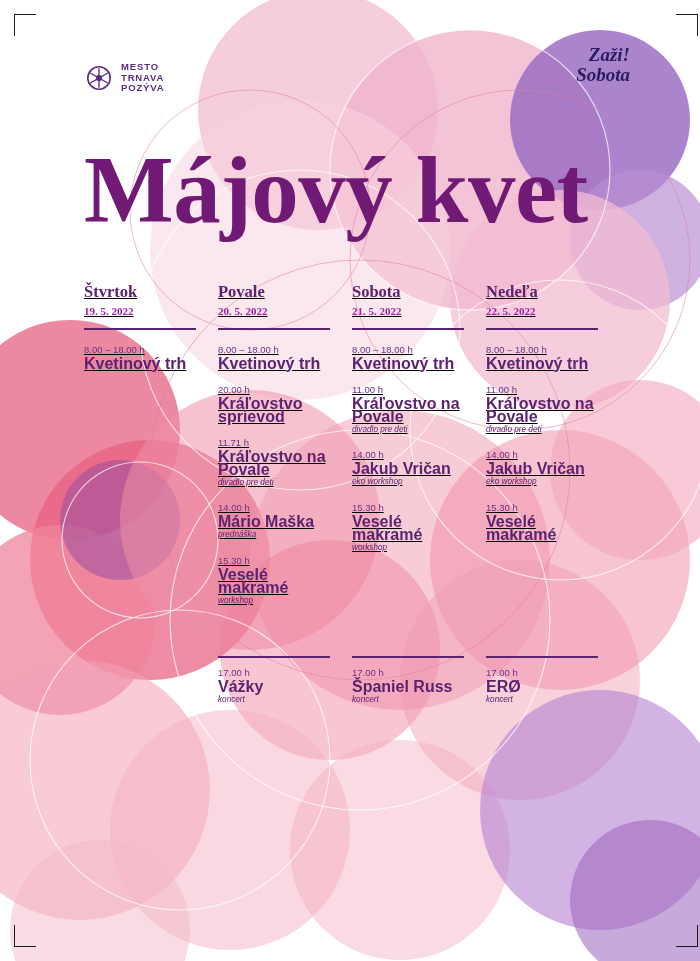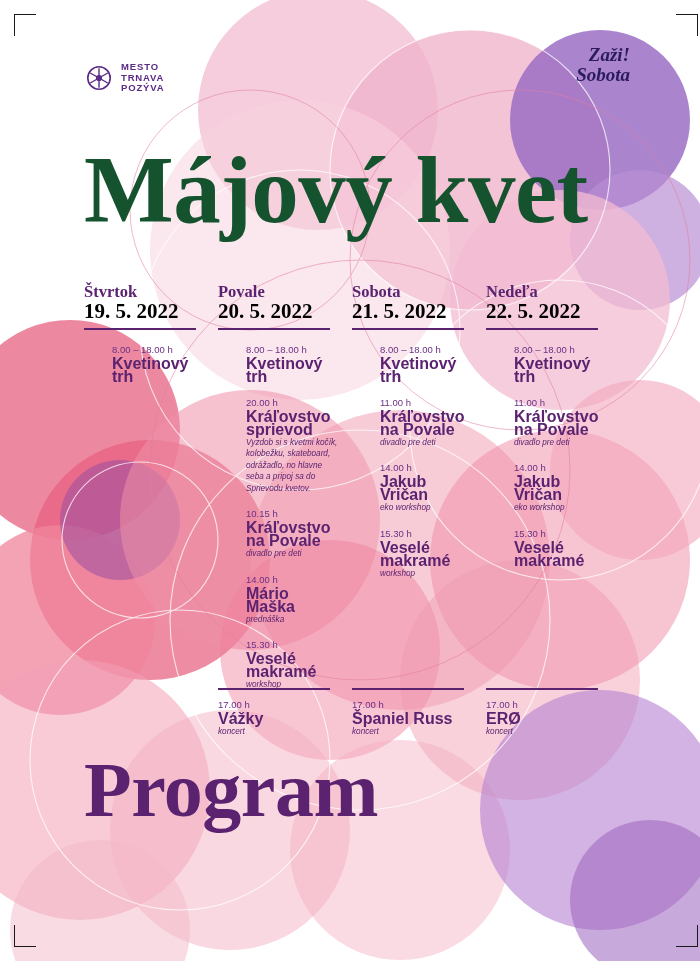--- a/index.html
+++ b/index.html
@@ -79,21 +79,21 @@
 
   .title {
     position: absolute;
     left: 84px; top: 140px;
     width: 560px;
     font-family: "Liberation Serif", serif;
     font-weight: 700;
     font-size: 95px;
     line-height: 100px;
     letter-spacing: -0.5px;
-    color: #14532d;
+    color: #701a75;
     white-space: nowrap;
   }
 
   .bigword {
     position: absolute;
     left: 84px; top: 748px;
     font-family: "Liberation Serif", serif;
     font-weight: 700;
     font-size: 78px;
     line-height: 84px;
@@ -102,44 +102,44 @@
   }
 
   
   .columns {
     position: absolute;
     left: 84px; top: 282px;
     width: 536px;
     display: flex;
     gap: 0;
   }
-  .col { width: 134px; padding-right: 12px; box-sizing: border-box; }
+  .col { width: 134px; padding-right: 12px; box-sizing: border-box; text-decoration: underline; }
 
   .col-day {
     font-family: "Liberation Serif", serif;
     font-weight: 700;
     font-size: 16.5px;
     line-height: 19px;
     color: #5b2270;
   }
   .col-date {
     font-family: "Liberation Serif", serif;
     font-weight: 700;
-    font-size: 21px;
+    font-size: 11px;
     line-height: 19px;
-    color: #000000;
+    color: #a21caf;
     margin-top: 1px;
   }
   .col-rule {
     height: 1.5px;
     background: #5b2270;
     margin-top: 7px;
     width: 112px;
   }
-  .events { margin-top: 14px; margin-left: 28px; }
+  .events { margin-top: 14px; }
   .event { margin-bottom: 14px; }
   .ev-time {
     font-size: 9.5px;
     line-height: 12px;
     color: #6b2f86;
     font-weight: 400;
   }
   .ev-title {
     font-size: 16px;
     line-height: 13px;
@@ -150,21 +150,21 @@
   .ev-desc {
     font-size: 8.2px;
     line-height: 11.5px;
     color: #5b2270;
     font-style: italic;
     margin-top: 1px;
   }
   
   .concert-wrap {
     position: absolute;
-    left: 84px; top: 688px;
+    left: 84px; top: 656px;
     width: 536px;
     display: flex;
     align-items: center;
   }
   .concert-col { width: 134px; padding-right: 12px; box-sizing: border-box; }
   .concert-rule {
     height: 1.5px;
     background: #5b2270;
     width: 112px;
     margin-bottom: 9px;
@@ -276,24 +276,23 @@
           <div class="col-date">20. 5. 2022</div>
           <div class="col-rule"></div>
           <div class="events">
             <div class="event">
               <div class="ev-time">8.00 – 18.00 h</div>
               <div class="ev-title">Kvetinový trh</div>
             </div>
             <div class="event">
               <div class="ev-time">20.00 h</div>
               <div class="ev-title">Kráľovstvo sprievod</div>
-              <div class="ev-desc">Vyzdob si s kvetmi kočík, kolobežku, skateboard, odrážadlo, no hlavne seba a pripoj sa do Sprievodu kvetov.</div>
-            </div>
-            <div class="event">
-              <div class="ev-time">10.15 h</div>
+            </div>
+            <div class="event">
+              <div class="ev-time">11.71 h</div>
               <div class="ev-title">Kráľovstvo na Povale</div>
               <div class="ev-desc">divadlo pre deti</div>
             </div>
             <div class="event">
               <div class="ev-time">14.00 h</div>
               <div class="ev-title">Mário Maška</div>
               <div class="ev-desc">prednáška</div>
             </div>
             <div class="event">
               <div class="ev-time">15.30 h</div>
@@ -370,16 +369,15 @@
           <div class="ev-desc">koncert</div>
         </div>
         <div class="concert-col">
           <div class="concert-rule"></div>
           <div class="ev-time">17.00 h</div>
           <div class="ev-title">ERØ</div>
           <div class="ev-desc">koncert</div>
         </div>
       </div>
 
-    <div class="bigword">Program</div>
 
   </div>
 </div>
 
 </body></html>

